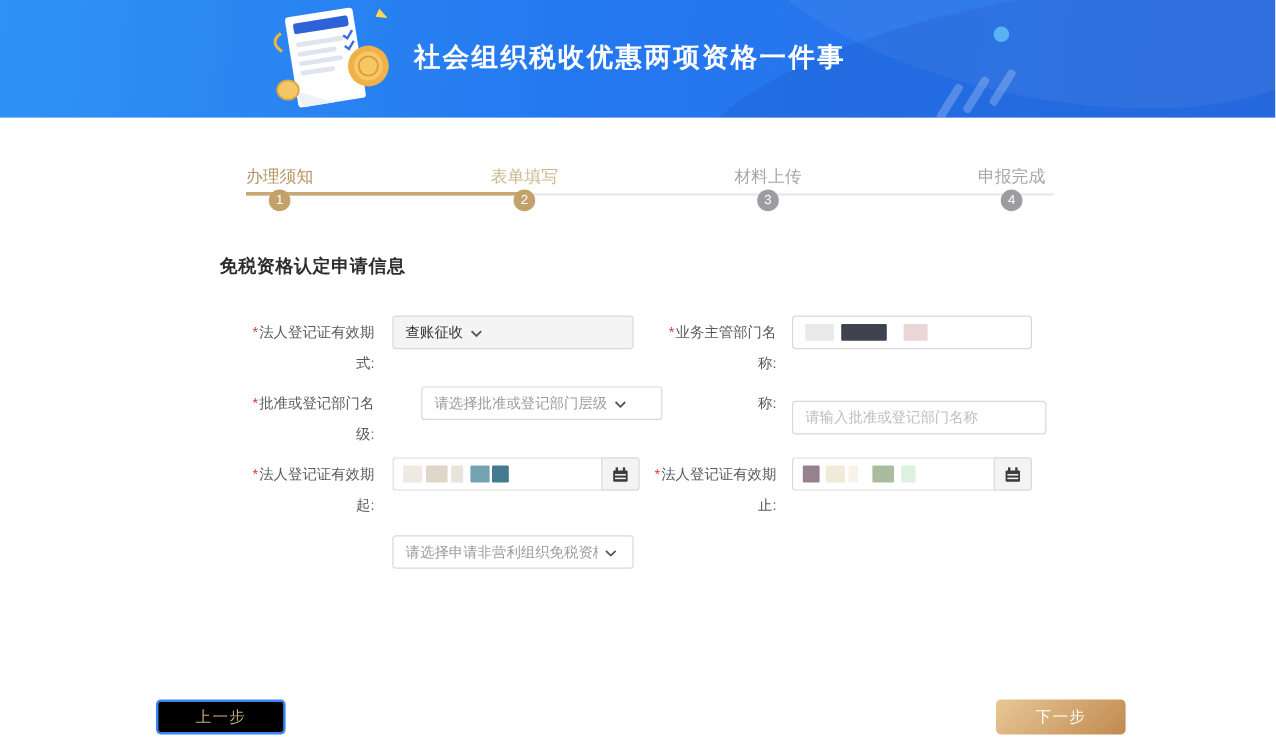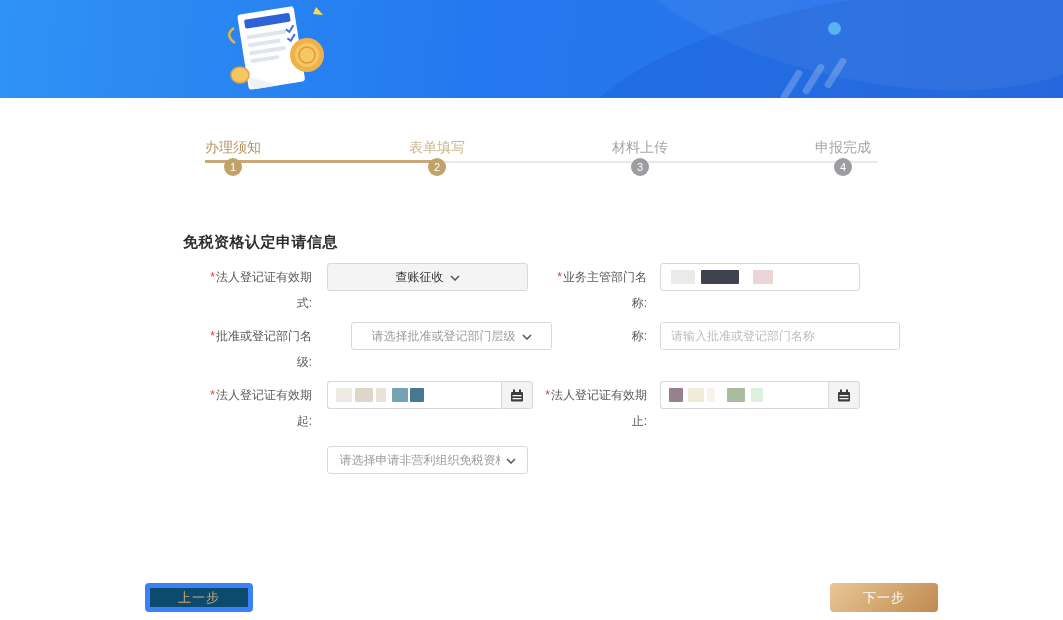--- a/index.html
+++ b/index.html
@@ -60,61 +60,62 @@
   }
   .st-done   .step-label, .lbl-done   { color:#b3945f; }
   .st-active .step-label, .lbl-active { color:#cdb68d; }
   .st-pend   .step-label, .lbl-pend   { color:#a6a6aa; }
   .cir-gold { background:#c3a269; }
   .cir-gray { background:#9c9ca1; }
 
   
   .section-title {
     position:absolute; left:183px; top:213px;
-    font-size:15px; font-weight:bold; color:#2d2d2d; letter-spacing:0.5px;margin-top:20px;
+    font-size:15px; font-weight:bold; color:#2d2d2d; letter-spacing:0.5px;
   }
   .f-label {
     position:absolute; width:122px; text-align:right;
     font-size:12px; color:#5a5a5a; line-height:26px;
   }
   .req { color:#e23c39; margin-right:1px; }
   .ctrl {
     position:absolute; height:28px; border:1px solid #d9d9d9; border-radius:3px;
     background:#fff; font-size:12px; display:flex; align-items:center;
     padding:0 10px;
   }
-  .sel { justify-content:center; cursor:pointer; }
+  .sel { justify-content:flex-start; cursor:pointer; }
   .sel .sel-text { overflow:hidden; white-space:nowrap; margin-right:6px; }
   .sel-filled { background:#f4f4f4; color:#333; }
   .sel-empty  { color:#9b9b9b; }
   .txt-input {
-    position:absolute; height:28px; width:240px; border:1px solid #d9d9d9;
+    position:absolute; height:28px; width:212px; border:1px solid #d9d9d9;
     border-radius:3px; padding:0 10px; font-size:12px; color:#333;
     font-family:"Liberation Sans","DejaVu Sans",sans-serif;
+    margin-top:12px;
   }
   .txt-input::placeholder { color:#bdbdbd; }
   .date-group { position:absolute; display:flex; height:28px; }
   .date-input {
     border:1px solid #d9d9d9; border-right:none; border-radius:3px 0 0 3px;
     background:#fff; display:flex; align-items:center; padding:0 8px; height:28px;
   }
   .date-addon {
     width:32px; height:28px; border:1px solid #d9d9d9; border-radius:0 3px 3px 0;
     background:#f3f3f3; display:flex; align-items:center; justify-content:center;
     cursor:pointer;
   }
   .redact { display:flex; align-items:center; }
 
   
   .btn {
     position:absolute; top:583px; width:108px; height:29px; border-radius:4px;
     font-size:13px; cursor:pointer; letter-spacing:1px;
     font-family:"Liberation Sans","DejaVu Sans",sans-serif;
   }
-  .btn-prev { left:145px; background:#0c4a6e; border:5px solid #3b82f6; color:#c9a97b; }
+  .btn-prev { left:130px; background:#000000; border:2px solid #3b82f6; color:#c9a97b; }
   .btn-next { left:830px; background:linear-gradient(135deg,#e8c795 0%,#c08a50 100%);
               border:none; color:#fff; }
 </style>
 </head>
 <body>
 
 <div class="page">
 
   <div class="header">
     <div class="deco-swoosh"></div>
@@ -138,20 +139,21 @@
           <path d="M73 39 l3 3 l5 -6" stroke="#3b6fe0" stroke-width="2" fill="none"></path>
           <path d="M27 70 l30 14 l-26 0 z" fill="#eef1f6"></path>
         </g>
         <circle cx="91" cy="53" r="17" fill="#f0b14a"></circle>
         <circle cx="91" cy="53" r="12" fill="#f6c766"></circle>
         <circle cx="91" cy="53" r="8" fill="none" stroke="#e09c2f" stroke-width="1.5"></circle>
         <ellipse cx="24" cy="73" rx="9" ry="8" fill="#f6c766" stroke="#e0a63c" stroke-width="1.5"></ellipse>
         <polygon points="100,5 107,13 97,12" fill="#ffd94d"></polygon>
       </svg>
     </div>
+    <div class="header-title">社会组织税收优惠两项资格一件事</div>
   </div>
 
   <div class="step-track"></div>
   <div class="step-track-active"></div>
 
   <div class="st-done">
     <div class="step-label" style="left:173px;">办理须知</div>
     <div class="step-circle cir-gold" style="left:224px;">1</div>
   </div>
   <div class="st-active">

